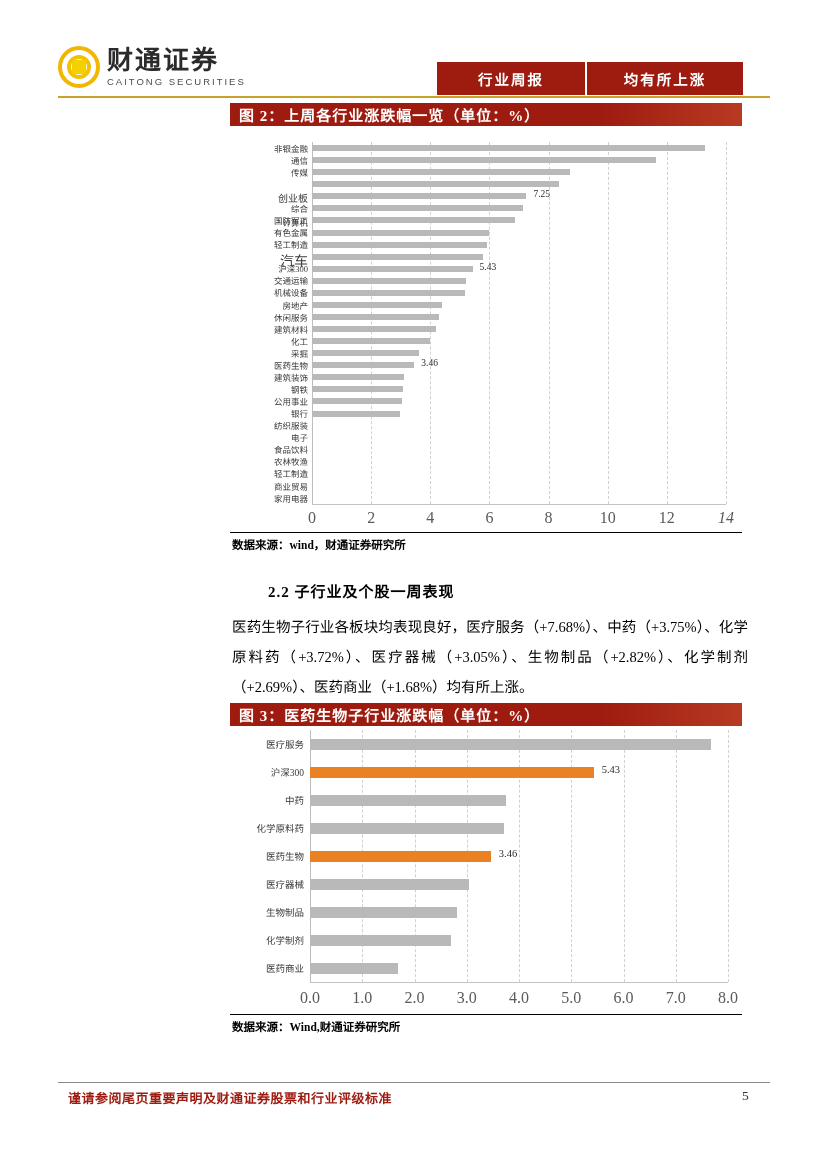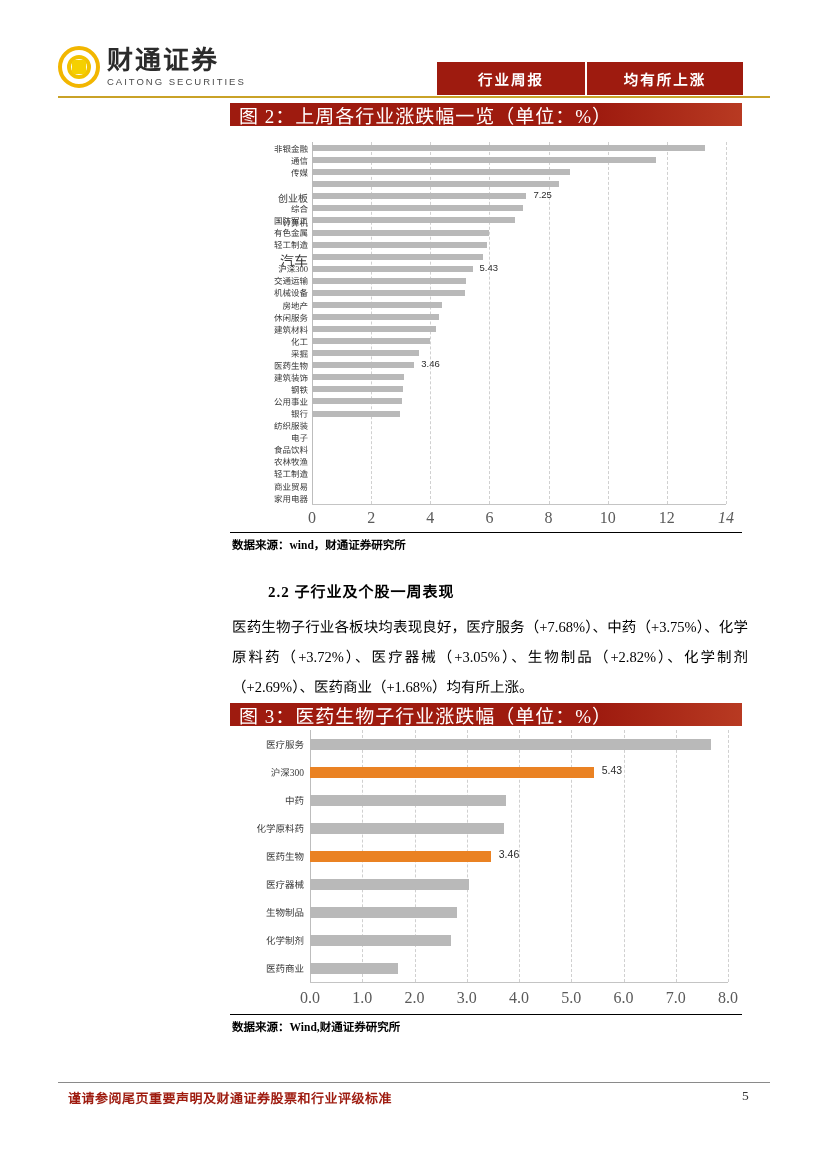--- a/index.html
+++ b/index.html
@@ -63,21 +63,21 @@
     position:absolute;left:58px;top:96px;width:712px;height:2px;background:#c9a227;
   }
 
   
   .fig-bar{
     position:absolute;height:23px;
     background:linear-gradient(to right,#9e1b0f 0%,#9e1b0f 72%,#b83a22 100%);
     color:#fff;
     display:flex;align-items:center;
     font-family:"Liberation Serif",serif;
-    font-size:19px;font-weight:normal;letter-spacing:1px;
+    font-size:15px;font-weight:bold;letter-spacing:1px;
     padding-left:9px;box-sizing:border-box;
   }
 
   
   .chart{position:absolute;box-sizing:border-box;}
   .gridline{
     position:absolute;top:0;bottom:0;width:0;
     border-left:1px dashed #d0d0d0;
   }
   .gridline.axis0{border-left:1px solid #bdbdbd;}
@@ -85,21 +85,21 @@
     position:absolute;text-align:right;
     font-family:"Liberation Serif",serif;
     color:#3a3a3a;white-space:nowrap;
   }
   .bar{
     position:absolute;background:#b9b9b9;
   }
   .bar.hl{background:#ea8223;}
   .bar-val{
     position:absolute;
-    font-family:Liberation Sans, sans-serif;
+    font-family:Liberation Serif, serif;
     color:#2b2b2b;white-space:nowrap;text-align:right;
   }
   .xtick{
     position:absolute;text-align:center;
     font-family:"Liberation Serif",serif;
     color:#5a5a5a;
   }
   .xaxis-line{position:absolute;height:1px;background:#c4c4c4;}
 
   

